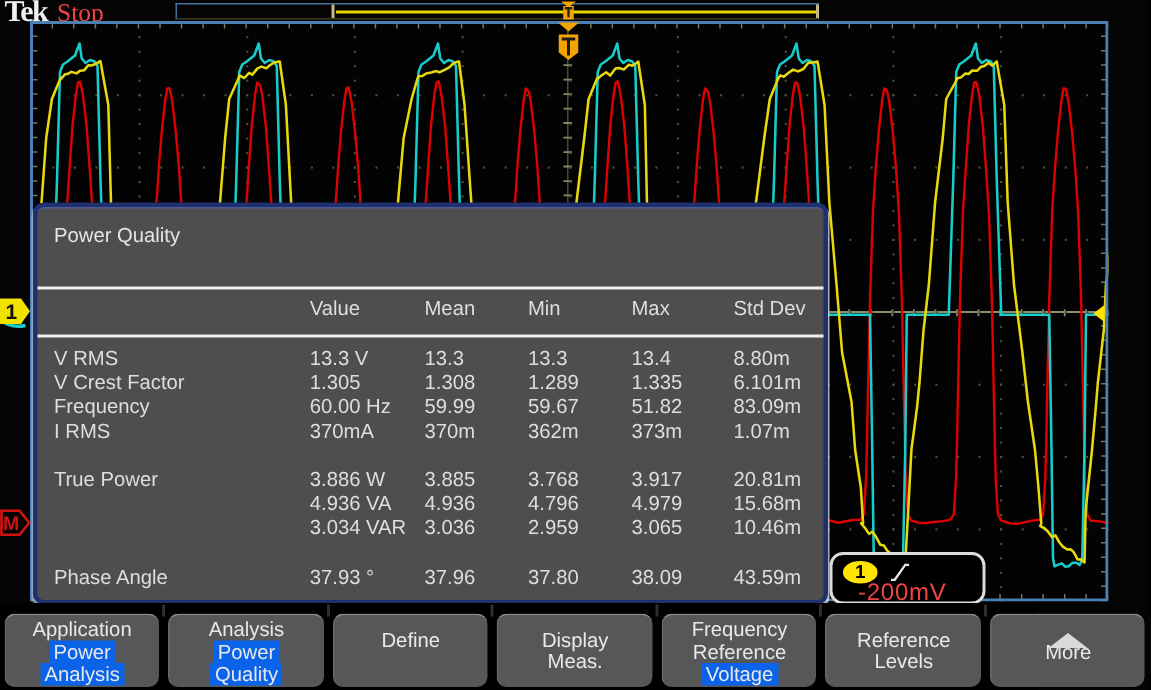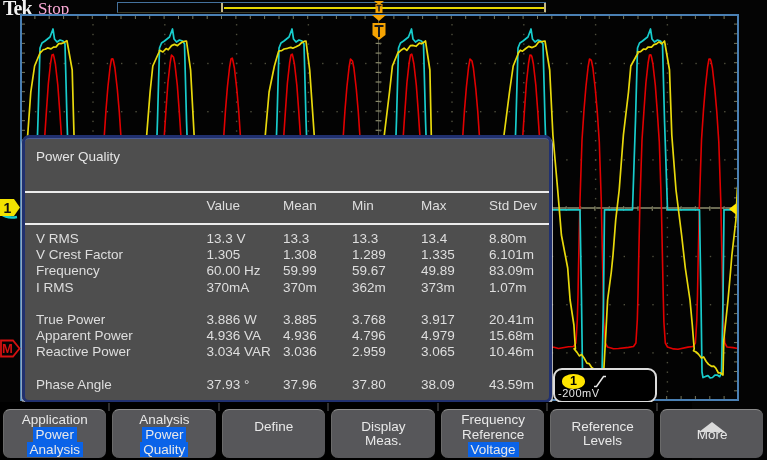--- a/index.html
+++ b/index.html
@@ -1,28 +1,28 @@
 <!DOCTYPE html>
 <html><head><meta charset="utf-8"><style>
 *{margin:0;padding:0;box-sizing:border-box;-webkit-font-smoothing:antialiased}
 html,body{width:767px;height:460px;background:#000;overflow:hidden}
 #scr{position:relative;width:767px;height:460px;background:#040404;font-family:"Liberation Sans",sans-serif}
 #tek{position:absolute;left:3px;top:-3px;color:#f2f2f2;font-family:"Liberation Serif",serif;font-weight:bold;font-size:20px;letter-spacing:-1px}
-#stop{position:absolute;left:38px;top:-1px;color:#f9a8d4;font-family:"Liberation Serif",serif;font-size:17px}
+#stop{position:absolute;left:38px;top:-1px;color:#ef4444;font-family:"Liberation Serif",serif;font-size:17px}
 #posbar{position:absolute;left:117px;top:2px;width:429px;height:11px;border:1px solid #44719c;border-bottom:1px solid #3a3a26}
 #posbar .yl{position:absolute;left:106px;width:320px;top:4px;height:2px;background:#e6d600}#posbar .br{position:absolute;top:0px;width:2px;height:9px;background:#c5b884}
 #gsvg{position:absolute;left:20px;top:14px}
 #panel{position:absolute;left:22px;top:135px;width:530px;height:268px;background:#4e4e4e;border:3px solid #20306f;border-radius:7px;box-shadow:1px 2px 0 rgba(220,220,220,.8),-1px 2px 0 rgba(200,200,200,.55),inset 0 1px 0 #4a5c96}
 #panel .ttl{position:absolute;left:11px;top:11px;color:#e4e4e4;font-size:13.5px}
 #panel .wline{position:absolute;left:0;width:100%;height:2px;background:#ececec}
 #panel .row{position:absolute;width:100%;height:16px;color:#dedede;font-size:13.5px}
 #panel .row span{position:absolute;white-space:pre}
 #trdbox{position:absolute;left:553px;top:368px;width:104px;height:35px;background:#000;border:2px solid #dcdcdc;border-radius:9px}
 #trdbox .ch{position:absolute;left:7px;top:4px;width:23px;height:14.5px;background:#ffe500;border-radius:50%;color:#000;font-weight:bold;font-size:12.5px;text-align:center;line-height:15px}
-#trdbox .lvl{position:absolute;left:3px;top:17px;color:#e5e5e5;font-size:11px;letter-spacing:.5px}
+#trdbox .lvl{position:absolute;left:17px;top:17px;color:#ef4444;font-size:16px;letter-spacing:.5px}
 #menu{position:absolute;left:0;top:402px;width:692px;height:58px;background:#000}
 .btn{position:absolute;top:7px;width:103.5px;height:49px;background:#57575a;border-radius:7px;border-top:1px solid #8c8c8c;border-left:1px solid #6a6a6a;color:#e8e8e8;font-size:13.5px;text-align:center}
 .btn.b3{padding-top:1.5px;line-height:15.2px}
 .btn.b2{padding-top:10px;line-height:14px}
 .hl{background:#0a63e8;padding:0 3px}
 .tri{position:absolute;left:50%;top:12px;margin-left:-13px;width:0;height:0;border-left:13px solid transparent;border-right:13px solid transparent;border-bottom:10px solid #dadada}
 .b2 div{margin-top:0}
 </style></head><body>
 <div id="scr">
 <div id="tek">Tek</div>
@@ -1088,49 +1088,47 @@
         <span style="left:258.0px">1.308</span>
         <span style="left:327.0px">1.289</span>
         <span style="left:396.0px">1.335</span>
         <span style="left:464.0px">6.101m</span>
       </div>
 <div class="row" style="top:125.4px">
         <span style="left:11px">Frequency</span>
         <span style="left:181.5px">60.00 Hz</span>
         <span style="left:258.0px">59.99</span>
         <span style="left:327.0px">59.67</span>
-        <span style="left:396.0px">49.89</span>
+        <span style="left:396.0px">51.82</span>
         <span style="left:464.0px">83.09m</span>
       </div>
 <div class="row" style="top:141.6px">
         <span style="left:11px">I RMS</span>
         <span style="left:181.5px">370mA</span>
         <span style="left:258.0px">370m</span>
         <span style="left:327.0px">362m</span>
         <span style="left:396.0px">373m</span>
         <span style="left:464.0px">1.07m</span>
       </div>
 <div class="row" style="top:174.0px">
         <span style="left:11px">True Power</span>
         <span style="left:181.5px">3.886 W</span>
         <span style="left:258.0px">3.885</span>
         <span style="left:327.0px">3.768</span>
         <span style="left:396.0px">3.917</span>
-        <span style="left:464.0px">20.41m</span>
+        <span style="left:464.0px">20.81m</span>
       </div>
 <div class="row" style="top:190.2px">
-        <span style="left:11px">Apparent Power</span>
         <span style="left:181.5px">4.936 VA</span>
         <span style="left:258.0px">4.936</span>
         <span style="left:327.0px">4.796</span>
         <span style="left:396.0px">4.979</span>
         <span style="left:464.0px">15.68m</span>
       </div>
 <div class="row" style="top:206.4px">
-        <span style="left:11px">Reactive Power</span>
         <span style="left:181.5px">3.034 VAR</span>
         <span style="left:258.0px">3.036</span>
         <span style="left:327.0px">2.959</span>
         <span style="left:396.0px">3.065</span>
         <span style="left:464.0px">10.46m</span>
       </div>
 <div class="row" style="top:238.8px">
         <span style="left:11px">Phase Angle</span>
         <span style="left:181.5px">37.93 °</span>
         <span style="left:258.0px">37.96</span>

